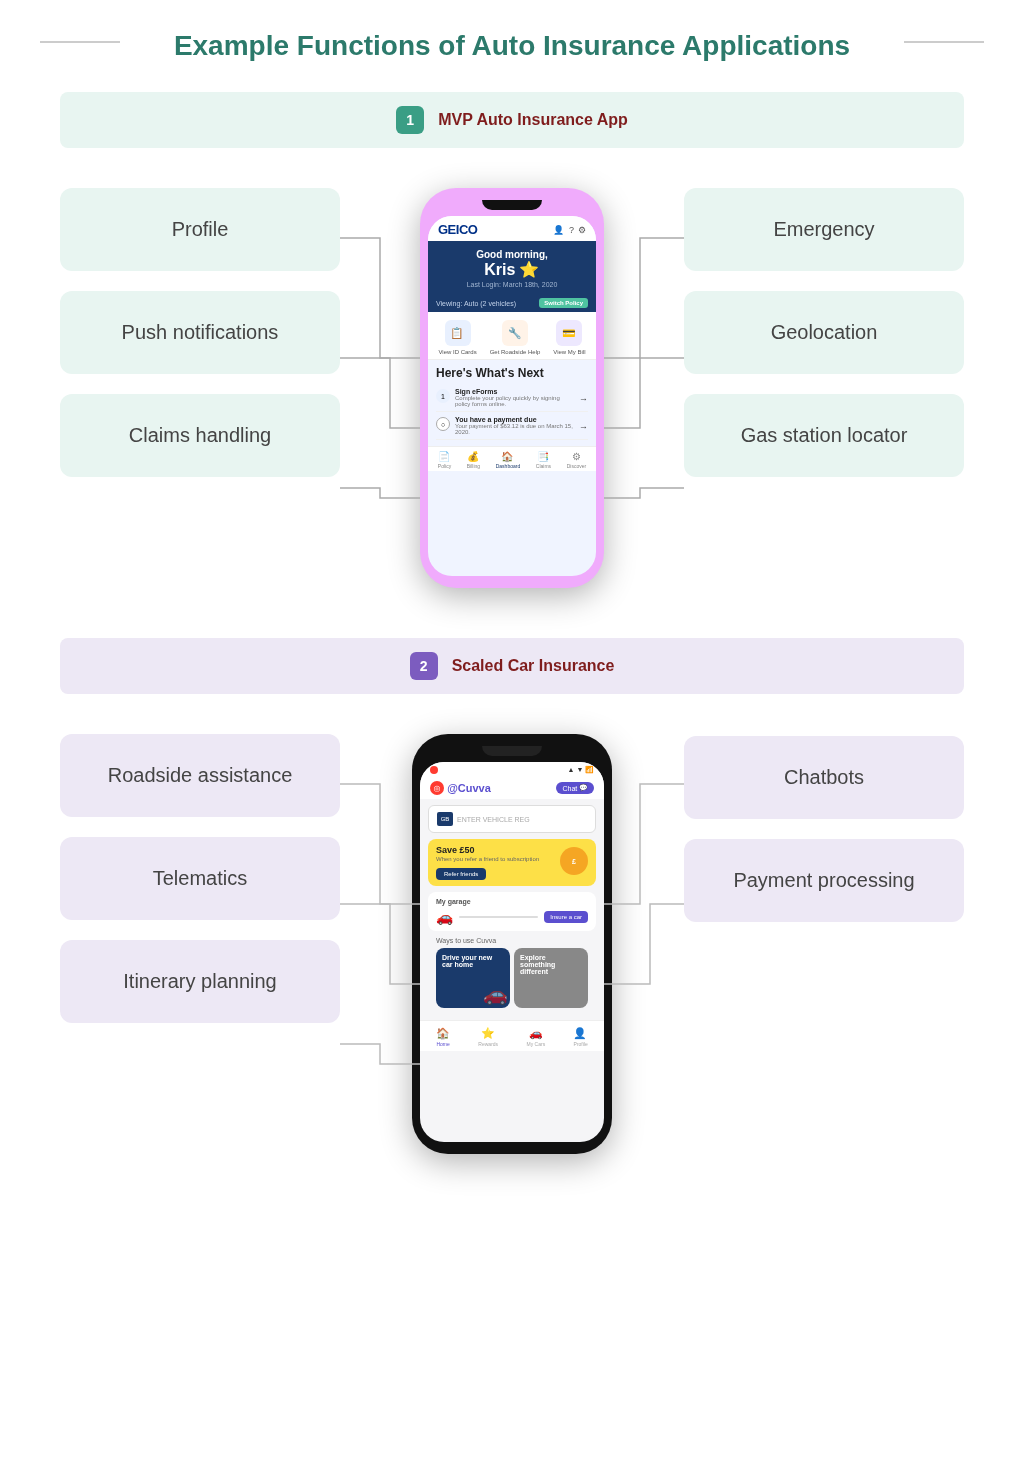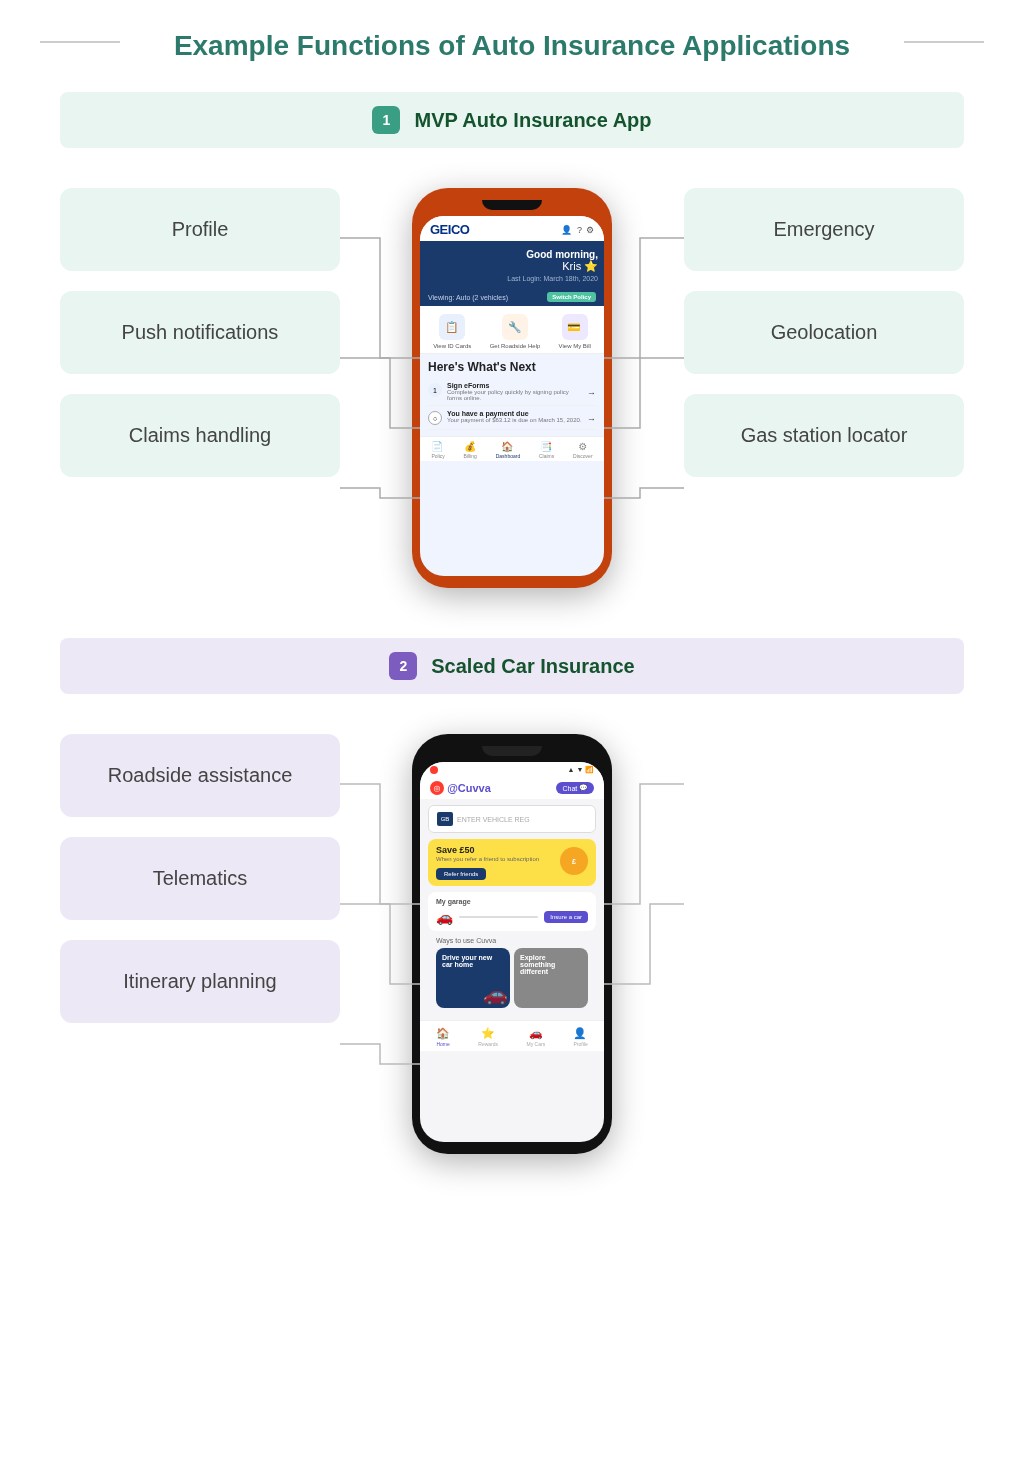--- a/index.html
+++ b/index.html
@@ -49,23 +49,23 @@
       width: 28px;
       height: 28px;
       border-radius: 6px;
       font-weight: 700;
       font-size: 14px;
       color: #fff;
     }
     .section-number.green { background: #3a9e85; }
     .section-number.purple { background: #7c5cbf; }
     .section-title {
-      font-size: 20px;
+      font-size: 16px;
       font-weight: 700;
-      color: #14532d;
+      color: #7f1d1d;
     }
 
     
     .feature-grid {
       display: grid;
       grid-template-columns: 280px auto 280px;
       grid-template-rows: auto auto auto;
       padding: 30px 60px;
       gap: 0;
       position: relative;
@@ -88,22 +88,22 @@
       display: flex;
       align-items: center;
       justify-content: center;
       grid-row: 1 / 4;
       grid-column: 2;
       padding: 0 20px;
     }
 
     
     .phone-mockup {
-      width: 200px;
-      background: #c2410c;
+      width: 184px;
+      background: #f0abfc;
       border-radius: 36px;
       padding: 12px 8px;
       box-shadow: 0 8px 32px rgba(0,0,0,0.3);
       position: relative;
       font-size: 9px;
     }
     .phone-notch {
       width: 60px;
       height: 10px;
       background: #111;
@@ -129,25 +129,25 @@
     .geico-logo {
       font-size: 13px;
       font-weight: 900;
       color: #003087;
       letter-spacing: -0.5px;
     }
     .geico-icons { display: flex; gap: 4px; align-items: center; font-size: 9px; color: #555; }
     .geico-greeting {
       background: #1a3a6b;
       color: #fff;
-      text-align: right;
+      text-align: center;
       padding: 8px 6px 6px;
     }
     .geico-greeting .gm { font-size: 10px; font-weight: 700; }
-    .geico-greeting .name { font-size: 11px; font-weight: 400; }
+    .geico-greeting .name { font-size: 16px; font-weight: 700; }
     .geico-greeting .login { font-size: 7px; color: #a0b4d0; margin-top: 2px; }
     .geico-policy-bar {
       background: #1a3a6b;
       display: flex;
       align-items: center;
       justify-content: space-between;
       padding: 4px 8px;
       font-size: 7px;
       color: #c0d0e8;
     }
@@ -674,20 +674,30 @@
           </div>
           <div class="cuvva-nav-item">
             <span class="cuvva-nav-icon">👤</span>
             <span>Profile</span>
           </div>
         </div>
       </div>
     </div>
   </div>
 
+  <div class="feature-cell">
+    <div class="feature-box purple-light">
+      <span>Chatbots</span>
+    </div>
+    <div class="feature-box purple-light">
+      <span>Payment processing</span>
+    </div>
+    <div class="feature-box" style="min-height:80px;">
+    </div>
+  </div>
 </div>
 
 <svg class="connector-svg" xmlns="http://www.w3.org/2000/svg" style="position:absolute;top:0;left:0;width:100%;height:100%;pointer-events:none;overflow:visible;">
 
   <path d="M 340 80 L 380 80 L 380 200 L 420 200" stroke="#bbb" stroke-width="1.5" fill="none"></path>
   <path d="M 340 200 L 390 200 L 390 280 L 420 280" stroke="#bbb" stroke-width="1.5" fill="none"></path>
   <path d="M 340 340 L 380 340 L 380 360 L 420 360" stroke="#bbb" stroke-width="1.5" fill="none"></path>
 
   <path d="M 604 200 L 640 200 L 640 80 L 684 80" stroke="#bbb" stroke-width="1.5" fill="none"></path>
   <path d="M 604 280 L 650 280 L 650 200 L 684 200" stroke="#bbb" stroke-width="1.5" fill="none"></path>

